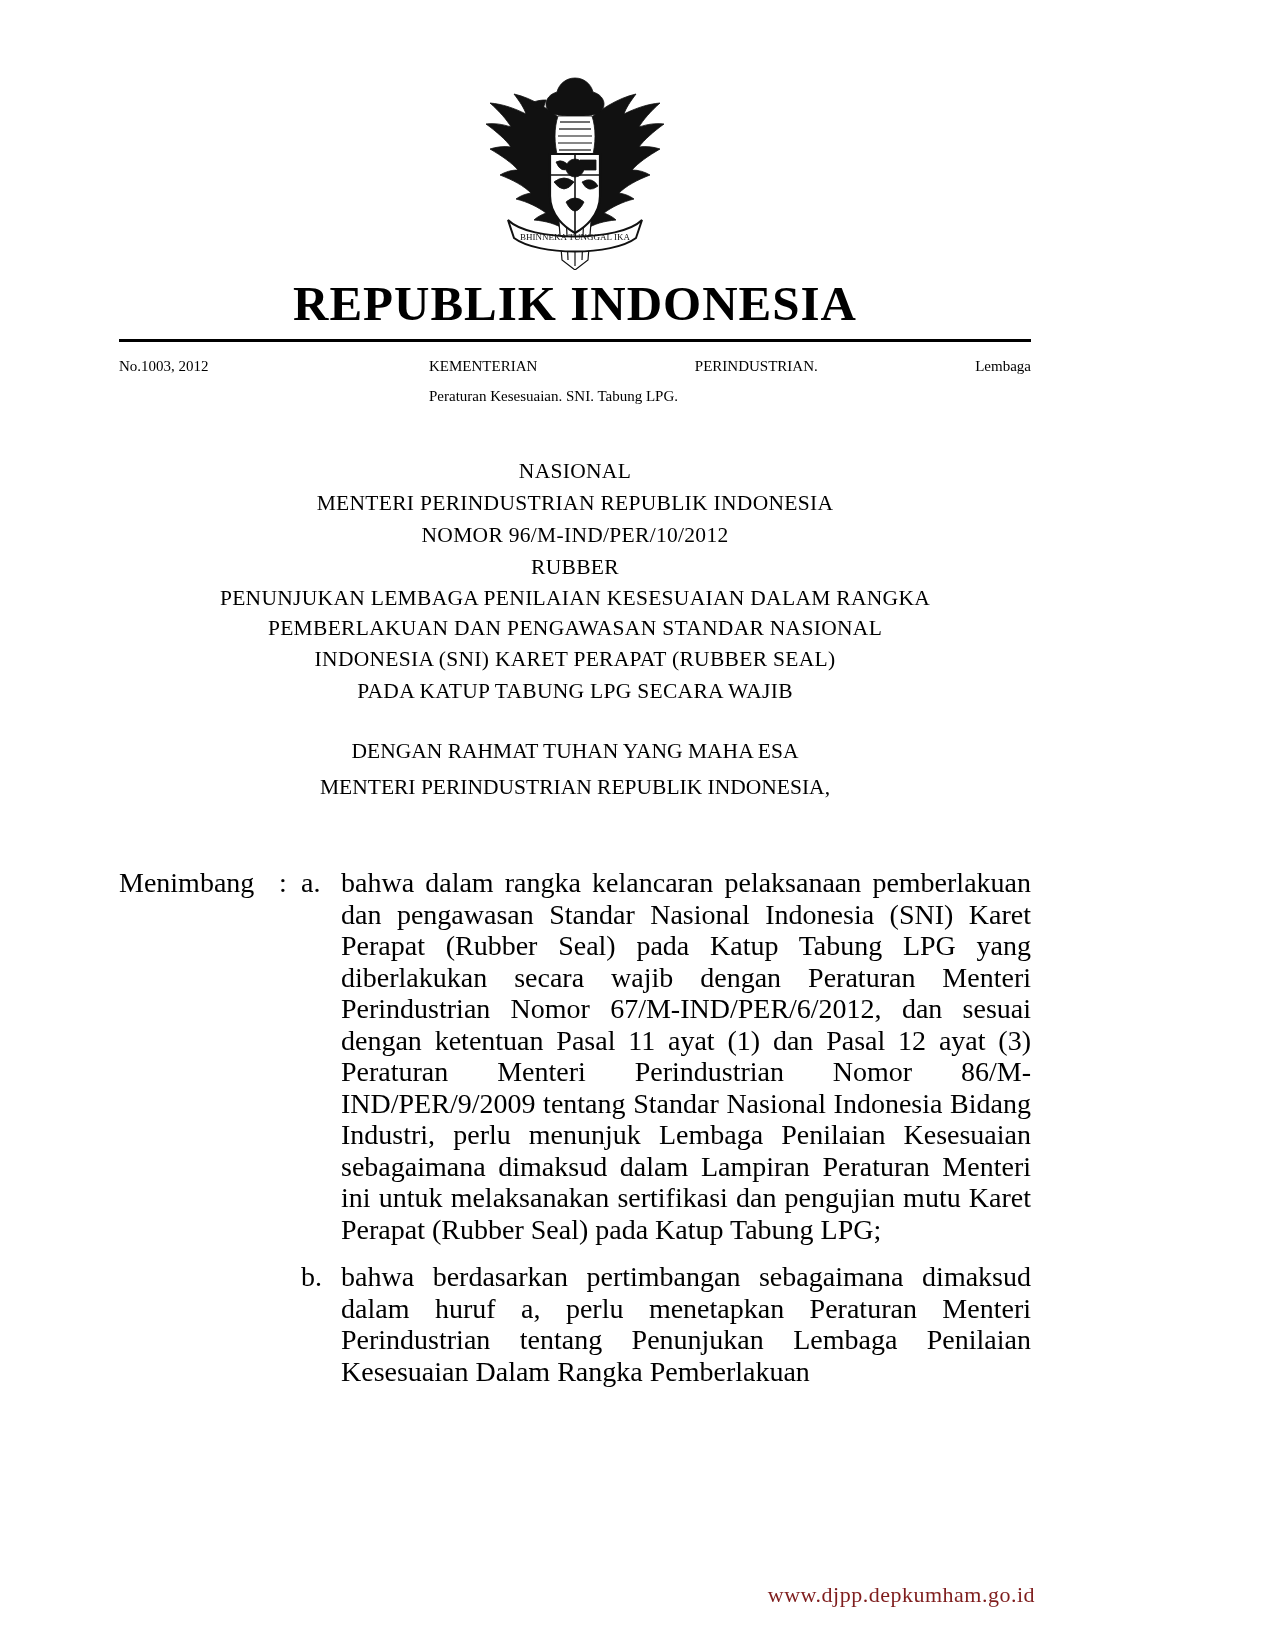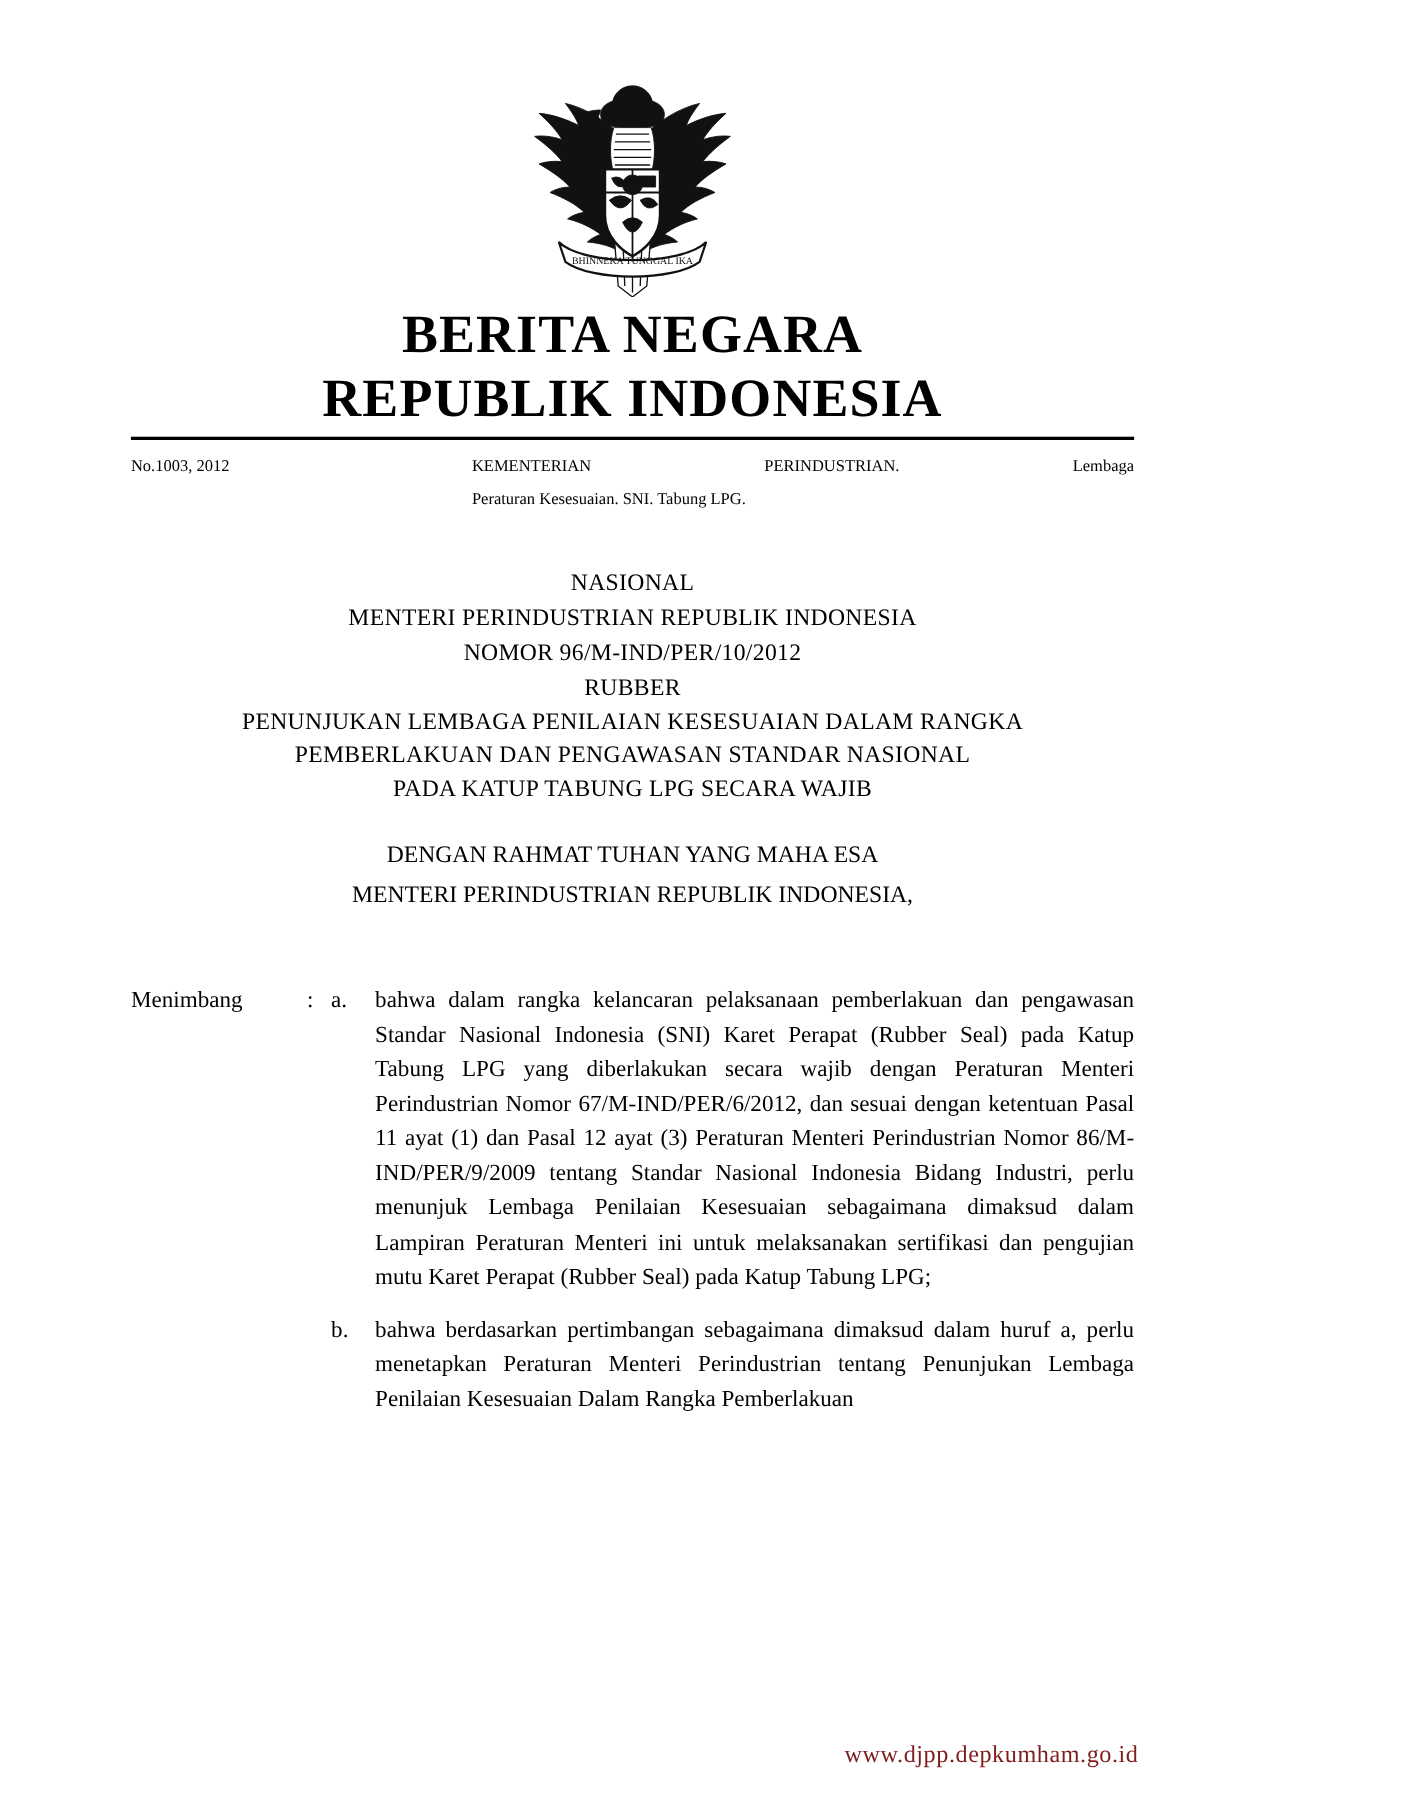--- a/index.html
+++ b/index.html
@@ -91,21 +91,21 @@
   .blessing {
     text-align: center;
     margin-top: 26px;
     font-size: 21.5px;
     line-height: 36px;
   }
 
   
   .body-block {
     margin-top: 62px;
-    font-size: 21px;
+    font-size: 28px;
     line-height: 31.5px;
   }
   .row {
     display: flex;
     align-items: flex-start;
   }
   .label-col {
     flex: 0 0 160px;
     width: 160px;
   }
@@ -187,40 +187,40 @@
           <path d="M86 132 q9 -8 18 0 q-9 18 -18 0 Z" fill="#111"></path>
 
           <path d="M28 150 C50 172 140 172 162 150 L156 168 C132 186 58 186 34 168 Z" fill="#fff" stroke-width="2"></path>
           <text x="95" y="170" font-size="9" text-anchor="middle" font-family="'Liberation Serif', serif" fill="#111" stroke="none">BHINNEKA TUNGGAL IKA</text>
         </g>
       </svg>
     </span>
   </div>
 
   <div class="masthead">
-    <div class="line1">BERITA NEGARA</div>
     <div class="line2">REPUBLIK INDONESIA</div>
   </div>
   <hr class="rule">
 
   <div class="issue">
     <div class="issue-no">No.1003, 2012</div>
     <div class="issue-subject">
       <div class="just">KEMENTERIAN PERINDUSTRIAN. Lembaga</div>
       <div>Peraturan Kesesuaian. SNI. Tabung LPG.</div>
     </div>
   </div>
 
   <div class="title-block">
     <div>NASIONAL</div>
     <div>MENTERI PERINDUSTRIAN REPUBLIK INDONESIA</div>
     <div>NOMOR 96/M-IND/PER/10/2012</div>
     <div>RUBBER</div>
     <div class="tight">PENUNJUKAN LEMBAGA PENILAIAN KESESUAIAN DALAM RANGKA</div>
     <div class="tight">PEMBERLAKUAN DAN PENGAWASAN STANDAR NASIONAL</div>
+    <div>INDONESIA (SNI) KARET PERAPAT (RUBBER SEAL)</div>
     <div>PADA KATUP TABUNG LPG SECARA WAJIB</div>
   </div>
 
   <div class="blessing">
     <div>DENGAN RAHMAT TUHAN YANG MAHA ESA</div>
     <div>MENTERI PERINDUSTRIAN REPUBLIK INDONESIA,</div>
   </div>
 
   <div class="body-block">
     <div class="row">

